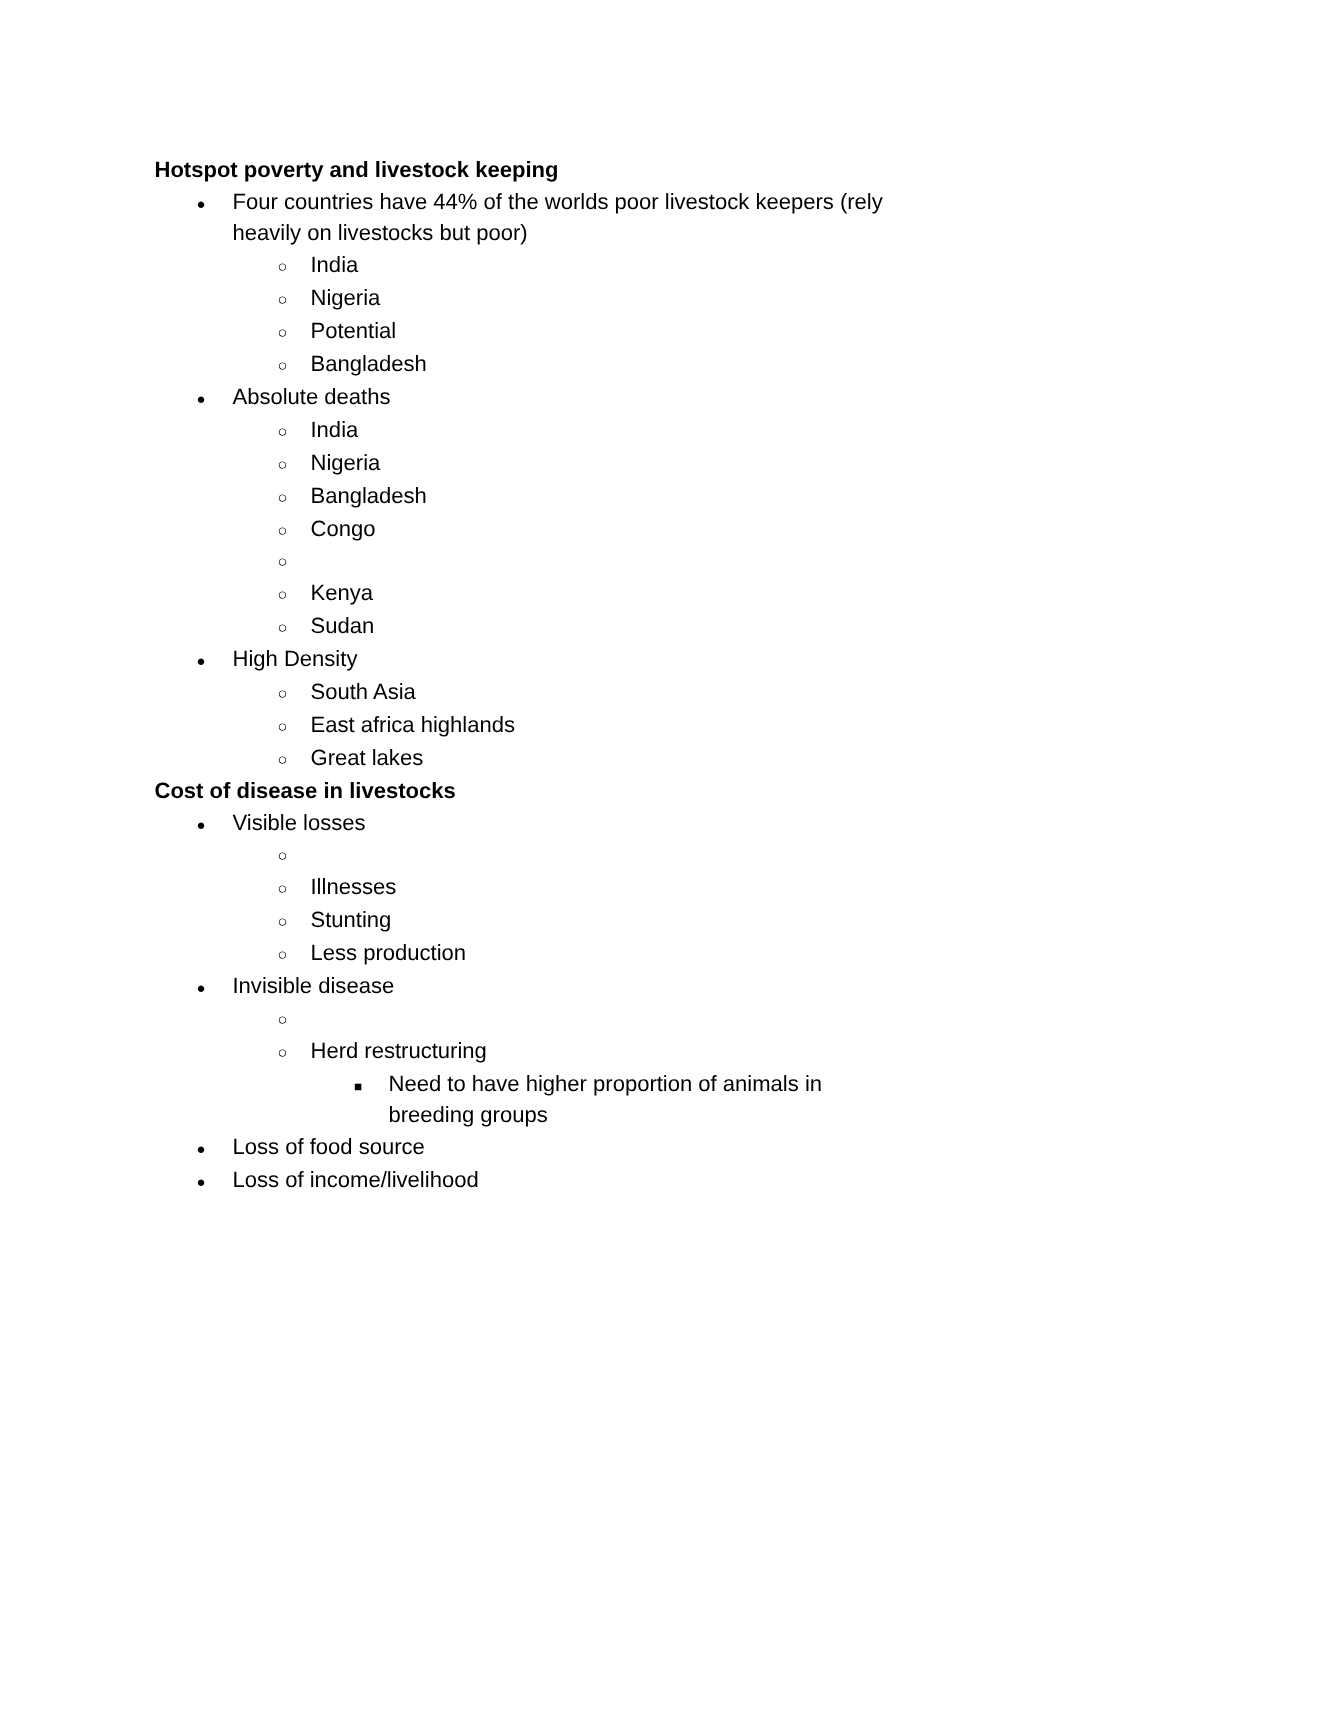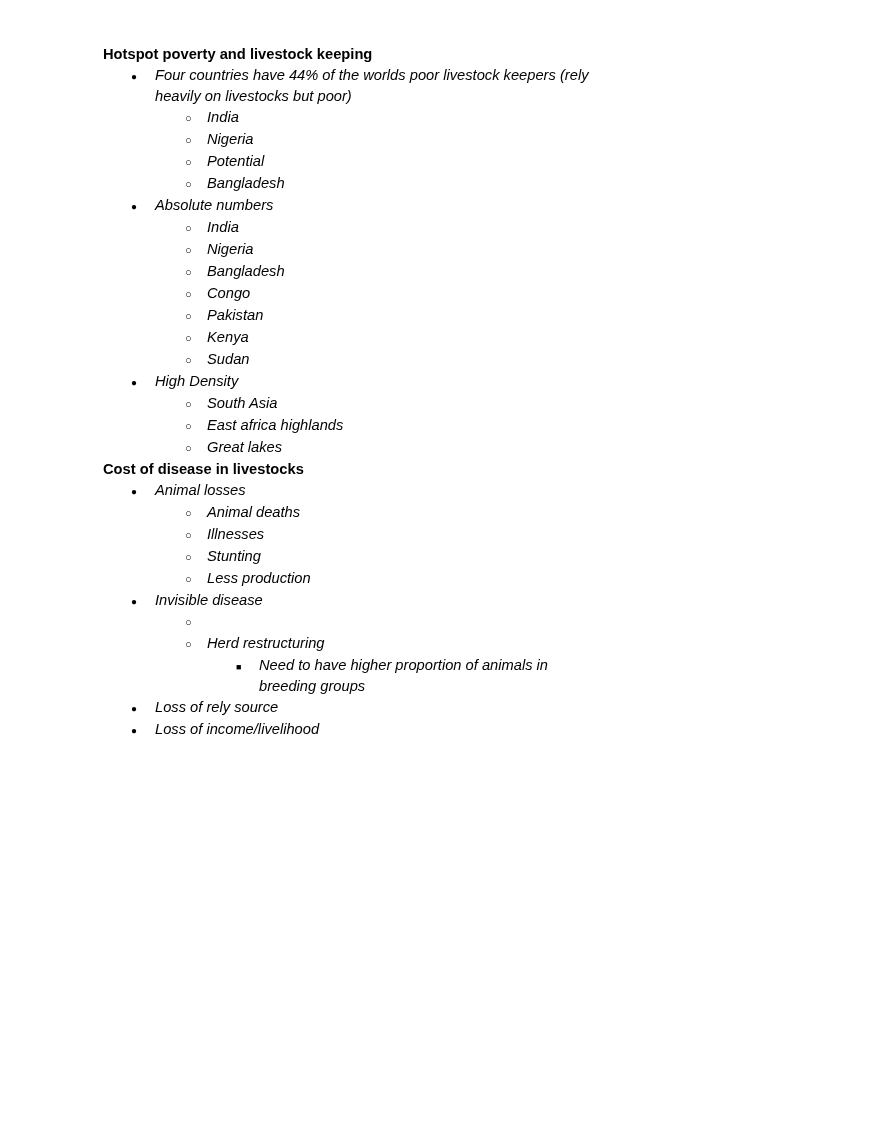--- a/index.html
+++ b/index.html
@@ -10,35 +10,34 @@
   body {
     width: 880px;
     height: 1139px;
     font-family: "Liberation Sans", sans-serif;
     color: #000000;
     overflow: hidden;
   }
   .doc {
     box-sizing: border-box;
     width: 700px;
-    padding: 44px 103px 0 103px;
+    padding: 104px 103px 0 103px;
     font-size: 14.7px;
     line-height: 21px;
   }
   .block {
     display: flex;
     align-items: baseline;
   }
   .heading {
     font-weight: bold;
   }
   .item .text {
     flex: 1 1 auto;
     min-width: 0;
-    font-style: italic;
   }
   .bullet {
     flex: 0 0 auto;
     line-height: 21px;
   }
   .l1 { padding-left: 28px; }
   .l1 .bullet { width: 24px; font-size: 10px; }
   .l2 { padding-left: 82px; }
   .l2 .bullet { width: 22px; font-size: 11px; }
   .l3 { padding-left: 133px; }
@@ -67,41 +66,40 @@
       <div class="block item l2">
         <span class="bullet">○</span>
         <span class="text">Potential</span>
       </div>
       <div class="block item l2">
         <span class="bullet">○</span>
         <span class="text">Bangladesh</span>
       </div>
       <div class="block item l1">
         <span class="bullet">●</span>
-        <span class="text">Absolute numbers</span>
+        <span class="text">Absolute deaths</span>
       </div>
       <div class="block item l2">
         <span class="bullet">○</span>
         <span class="text">India</span>
       </div>
       <div class="block item l2">
         <span class="bullet">○</span>
         <span class="text">Nigeria</span>
       </div>
       <div class="block item l2">
         <span class="bullet">○</span>
         <span class="text">Bangladesh</span>
       </div>
       <div class="block item l2">
         <span class="bullet">○</span>
         <span class="text">Congo</span>
       </div>
       <div class="block item l2">
         <span class="bullet">○</span>
-        <span class="text">Pakistan</span>
       </div>
       <div class="block item l2">
         <span class="bullet">○</span>
         <span class="text">Kenya</span>
       </div>
       <div class="block item l2">
         <span class="bullet">○</span>
         <span class="text">Sudan</span>
       </div>
       <div class="block item l1">
@@ -118,25 +116,24 @@
       </div>
       <div class="block item l2">
         <span class="bullet">○</span>
         <span class="text">Great lakes</span>
       </div>
       <div class="block heading">
         <span class="text">Cost of disease in livestocks</span>
       </div>
       <div class="block item l1">
         <span class="bullet">●</span>
-        <span class="text">Animal losses</span>
+        <span class="text">Visible losses</span>
       </div>
       <div class="block item l2">
         <span class="bullet">○</span>
-        <span class="text">Animal deaths</span>
       </div>
       <div class="block item l2">
         <span class="bullet">○</span>
         <span class="text">Illnesses</span>
       </div>
       <div class="block item l2">
         <span class="bullet">○</span>
         <span class="text">Stunting</span>
       </div>
       <div class="block item l2">
@@ -153,20 +150,20 @@
       <div class="block item l2">
         <span class="bullet">○</span>
         <span class="text">Herd restructuring</span>
       </div>
       <div class="block item l3">
         <span class="bullet">■</span>
         <span class="text">Need to have higher proportion of animals in breeding groups</span>
       </div>
       <div class="block item l1">
         <span class="bullet">●</span>
-        <span class="text">Loss of rely source</span>
+        <span class="text">Loss of food source</span>
       </div>
       <div class="block item l1">
         <span class="bullet">●</span>
         <span class="text">Loss of income/livelihood</span>
       </div>
     </div>
 </div>
 
 </body></html>

